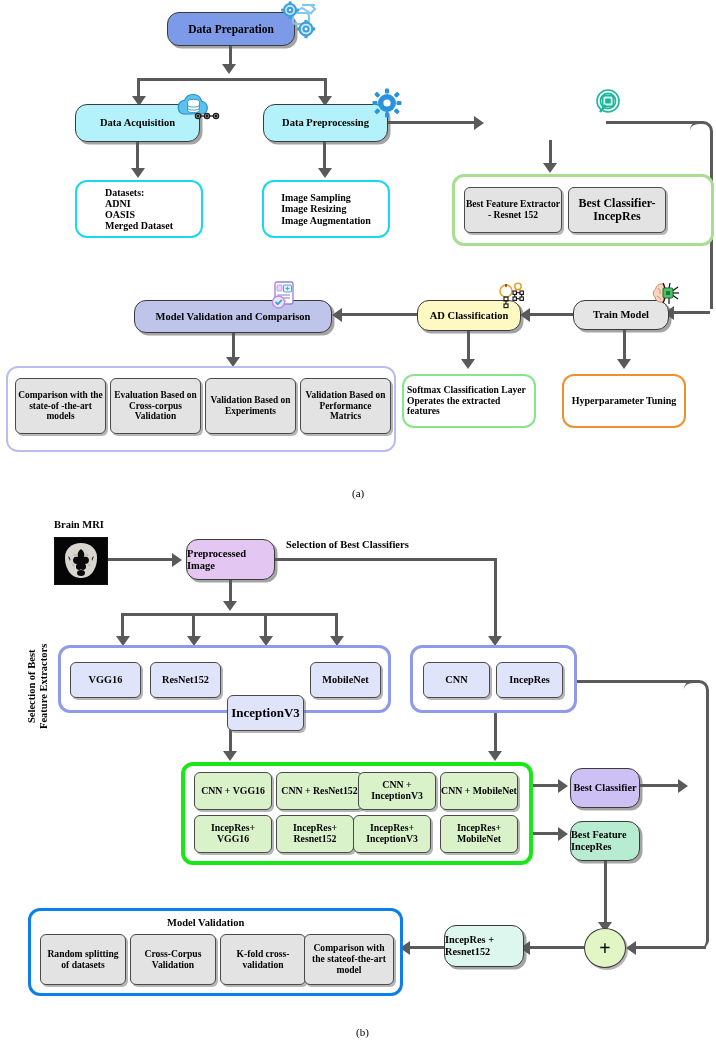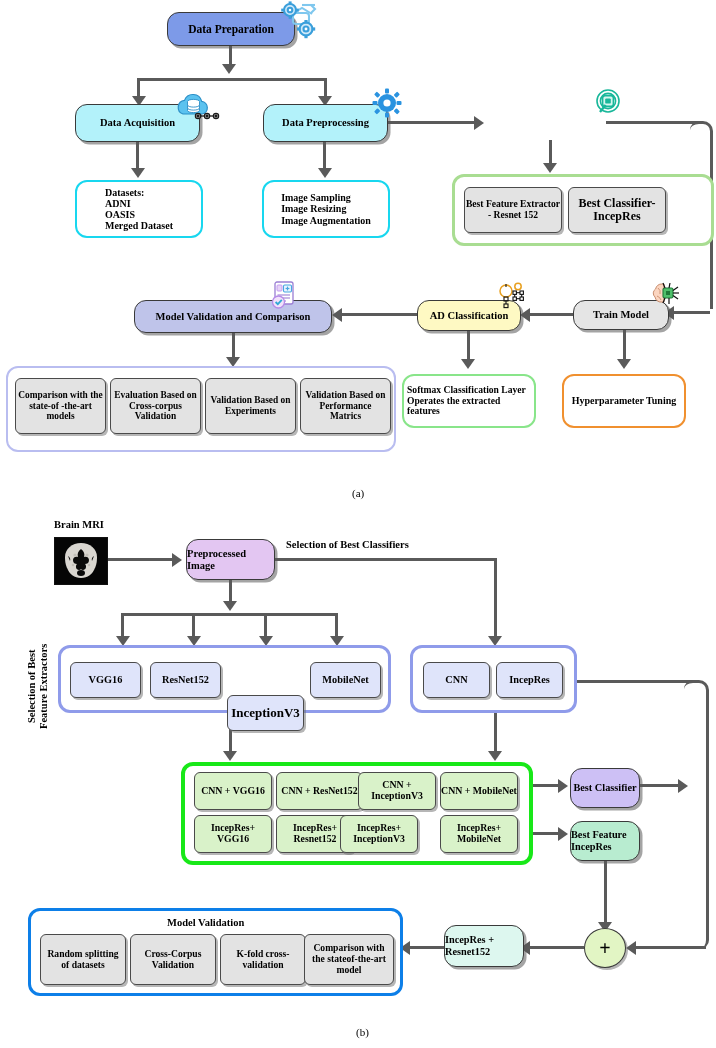--- a/index.html
+++ b/index.html
@@ -316,21 +316,21 @@
   <div class="ln lnv" style="left:494px;top:713px;height:42px;"></div>
   <div class="arw arw-d" style="left:488px;top:751px;"></div>
 
   <div class="grp" style="left:181px;top:762px;width:352px;height:103px;border:4px solid #18e818;"></div>
   <div class="sub" style="left:194px;top:772px;width:78px;height:38px;font-size:9.8px;background:#d9f2c9;">CNN + VGG16</div>
   <div class="sub" style="left:276px;top:772px;width:87px;height:38px;font-size:9.8px;background:#d9f2c9;">CNN + ResNet152</div>
   <div class="sub" style="left:358px;top:772px;width:78px;height:38px;font-size:9.8px;background:#d9f2c9;">CNN + InceptionV3</div>
   <div class="sub" style="left:440px;top:772px;width:78px;height:38px;font-size:9.8px;background:#d9f2c9;">CNN + MobileNet</div>
   <div class="sub" style="left:194px;top:815px;width:78px;height:38px;font-size:9.8px;background:#d9f2c9;">IncepRes+ VGG16</div>
   <div class="sub" style="left:276px;top:815px;width:78px;height:38px;font-size:9.8px;background:#d9f2c9;">IncepRes+ Resnet152</div>
-  <div class="sub" style="left:340px;top:815px;width:78px;height:38px;font-size:9.8px;background:#d9f2c9;">IncepRes+ InceptionV3</div>
+  <div class="sub" style="left:353px;top:815px;width:78px;height:38px;font-size:9.8px;background:#d9f2c9;">IncepRes+ InceptionV3</div>
   <div class="sub" style="left:440px;top:815px;width:78px;height:38px;font-size:9.8px;background:#d9f2c9;">IncepRes+ MobileNet</div>
 
   <div class="ln lnh" style="left:533px;top:784px;width:29px;"></div>
   <div class="arw arw-r" style="left:558px;top:778.5px;"></div>
   <div class="node shadowed" style="left:570px;top:768px;width:70px;height:40px;background:#cdc0f5;font-size:10.3px;">Best Classifier</div>
   <div class="ln lnh" style="left:533px;top:832px;width:29px;"></div>
   <div class="arw arw-r" style="left:558px;top:826.5px;"></div>
   <div class="node shadowed" style="left:570px;top:821px;width:70px;height:40px;background:#b8ecd0;font-size:10.3px;">Best Feature IncepRes</div>
 
   <div class="ln lnh" style="left:640px;top:784px;width:42px;"></div>

